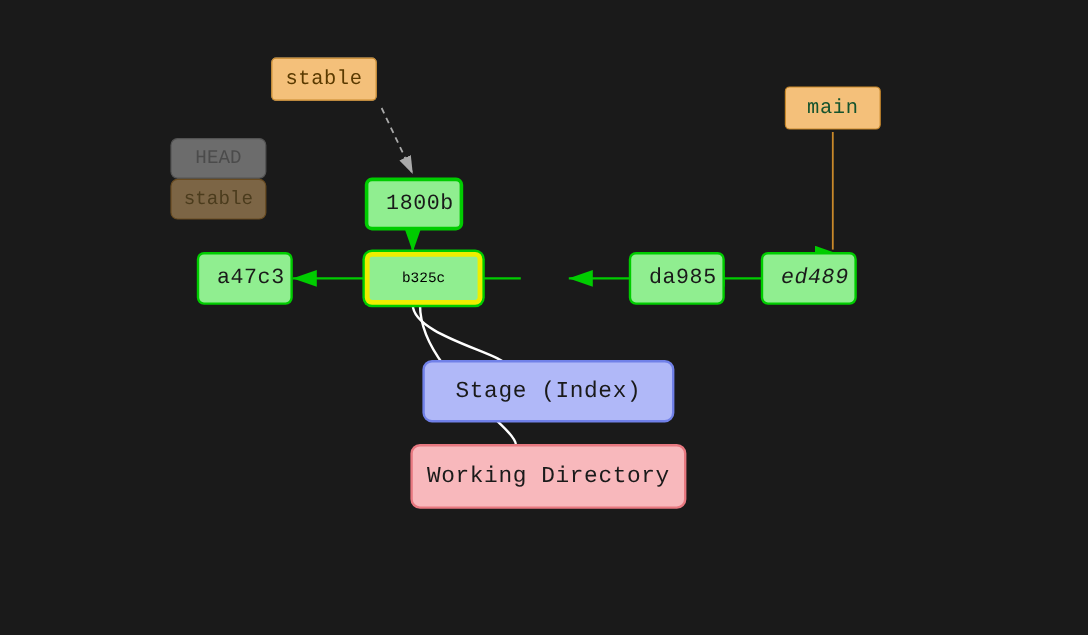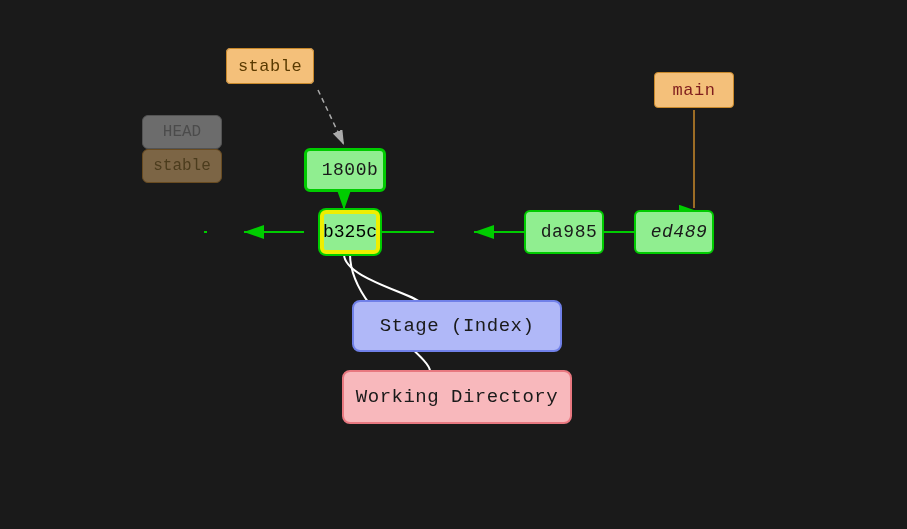--- a/index.html
+++ b/index.html
@@ -62,21 +62,21 @@
       border: 1px solid #c8882a;
       color: #5a3a00;
       border-radius: 4px;
       padding: 4px 10px;
       font-size: 17px;
     }
 
     .label-box-main {
       background: #f4c07a;
       border: 1px solid #c8882a;
-      color: #7f1d1d;
+      color: #14532d;
       border-radius: 4px;
       padding: 4px 10px;
       font-size: 17px;
     }
 
     
     .stage-box {
       background: #b0b8f8;
       border: 2px solid #7080e8;
       color: #1a1a1a;
@@ -172,35 +172,38 @@
   <div style="position:absolute; left: 654px; top: 72px;">
     <div class="node label-box-main" style="width:80px; height:36px;">
       <span>main</span>
     </div>
   </div>
 
   <div class="node commit-node" style="left: 304px; top: 148px; border: 3px solid #00cc00; background: #90ee90; width: 82px; height: 44px;">
     <span>1800b</span>
   </div>
 
-  <div style="position:absolute; left: 320px; top: 210px; width: 60px; height: 44px; border-radius: 6px;
+  <div style="position:absolute; left: 304px; top: 210px; width: 98px; height: 44px; border-radius: 6px;
               background: #90ee90; border: 4px solid #eeee00; box-shadow: 0 0 0 2px #00cc00;
-              display:flex; align-items:center; justify-content:center; font-family: 'Courier New', monospace; font-size:18px;">
+              display:flex; align-items:center; justify-content:center; font-family: 'Courier New', monospace; font-size:12px;">
     <span>b325c</span>
   </div>
 
 
   <div class="node commit-node" style="left: 524px; top: 210px;">
     <span>da985</span>
   </div>
 
   <div class="node commit-node" style="left: 634px; top: 210px; font-style: italic;">
     <span>ed489</span>
   </div>
 
+  <div class="node commit-node" style="left: 164px; top: 210px;">
+    <span>a47c3</span>
+  </div>
 
   <div class="node workdir-box" style="position:absolute; left: 342px; top: 370px; width: 230px; height: 54px;">
     <span>Working Directory</span>
   </div>
 
   <div class="node stage-box" style="position:absolute; left: 352px; top: 300px; width: 210px; height: 52px;">
     <span>Stage (Index)</span>
   </div>
 
 </div>

